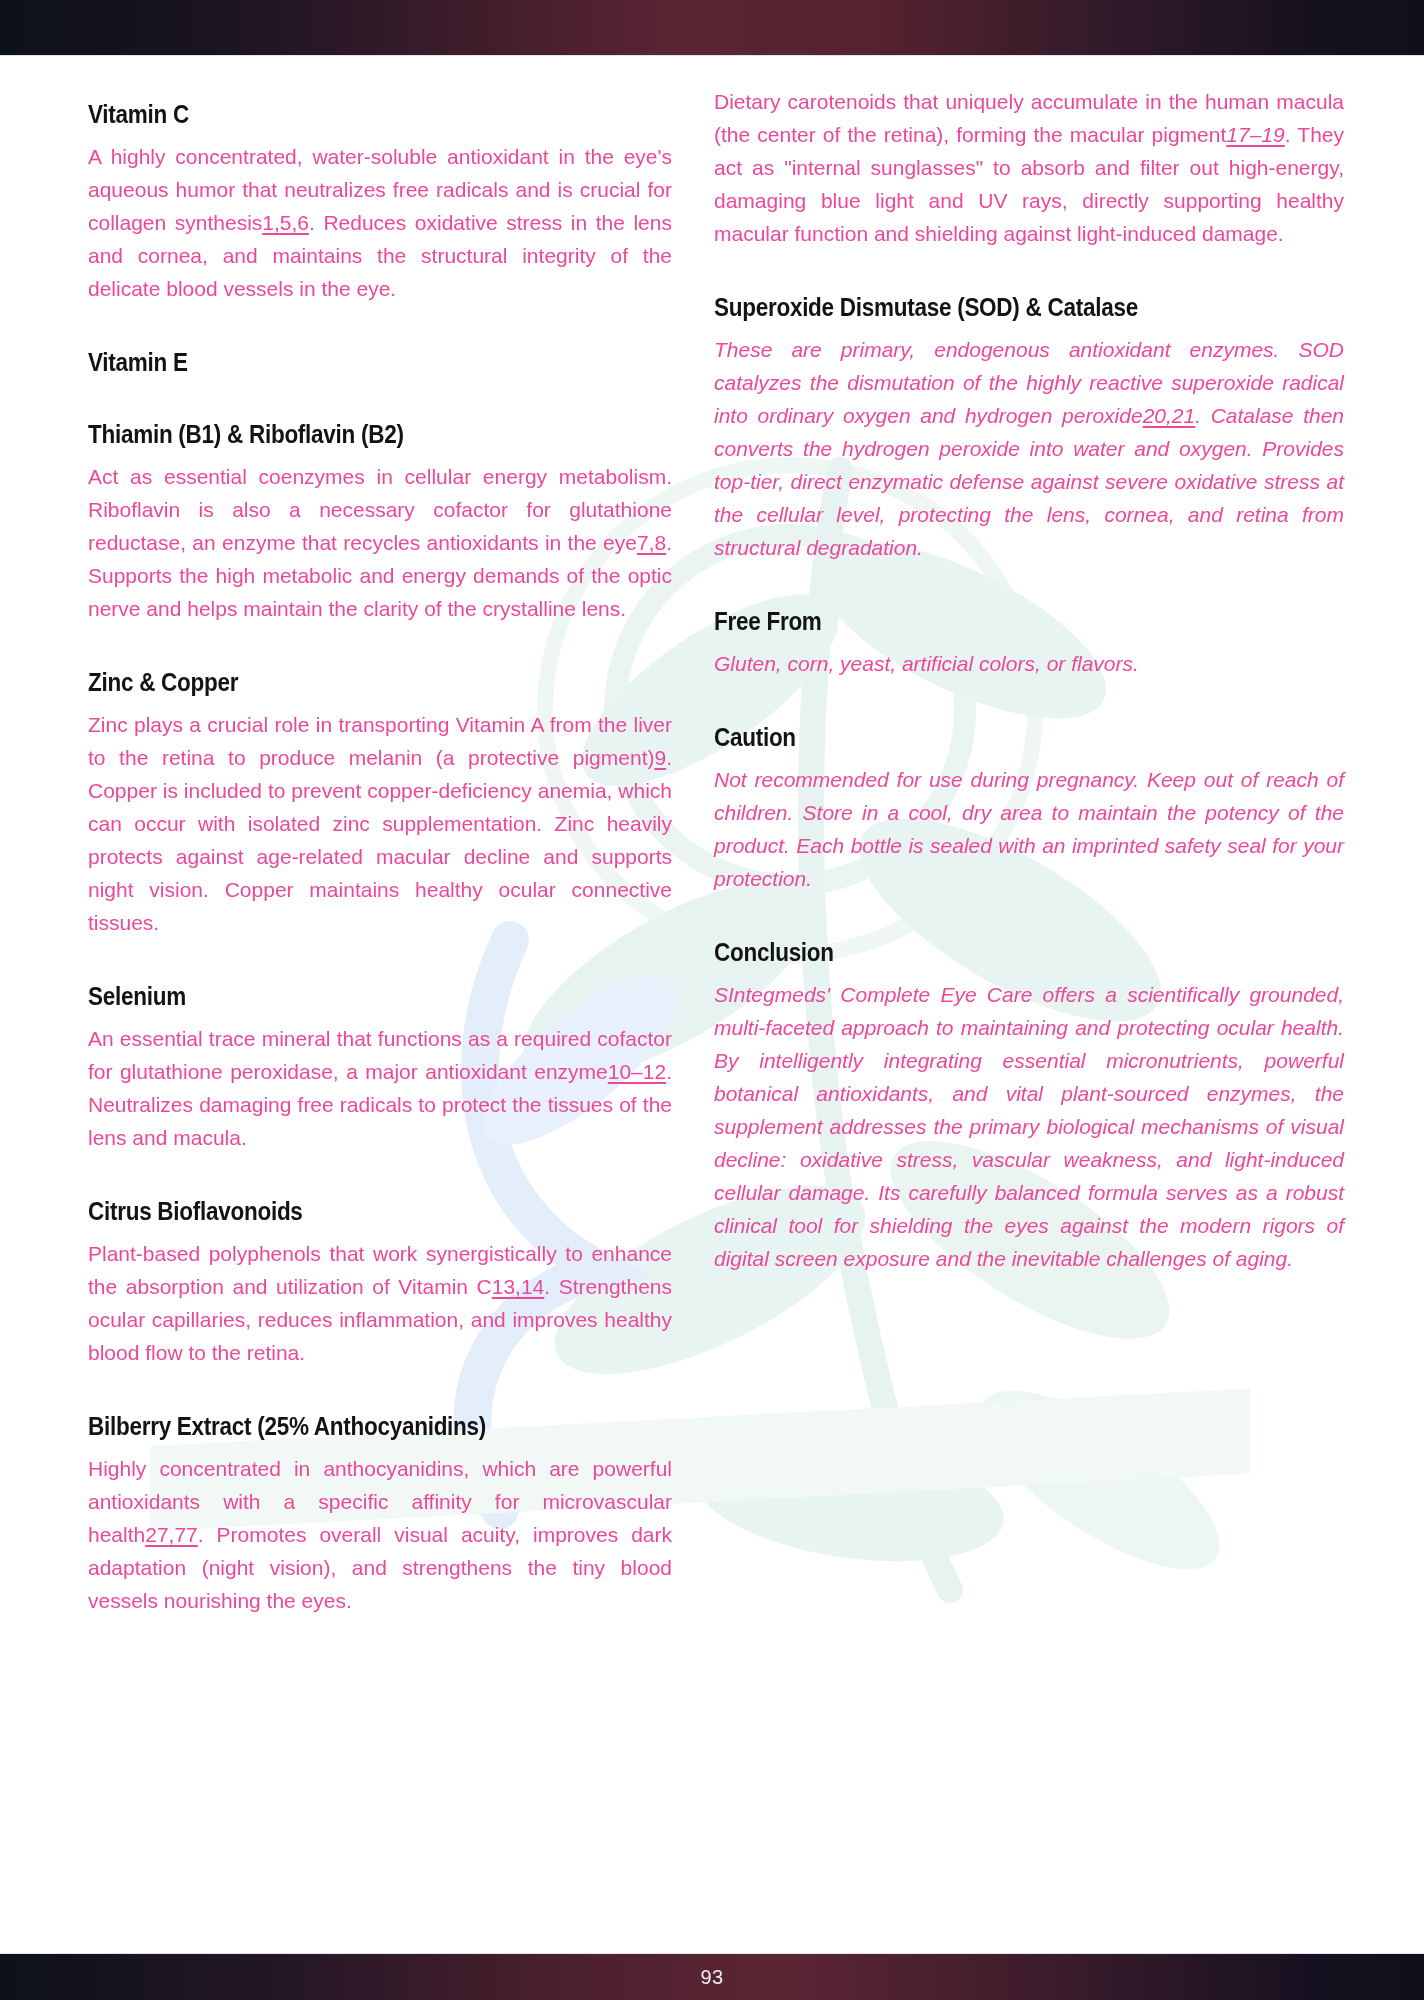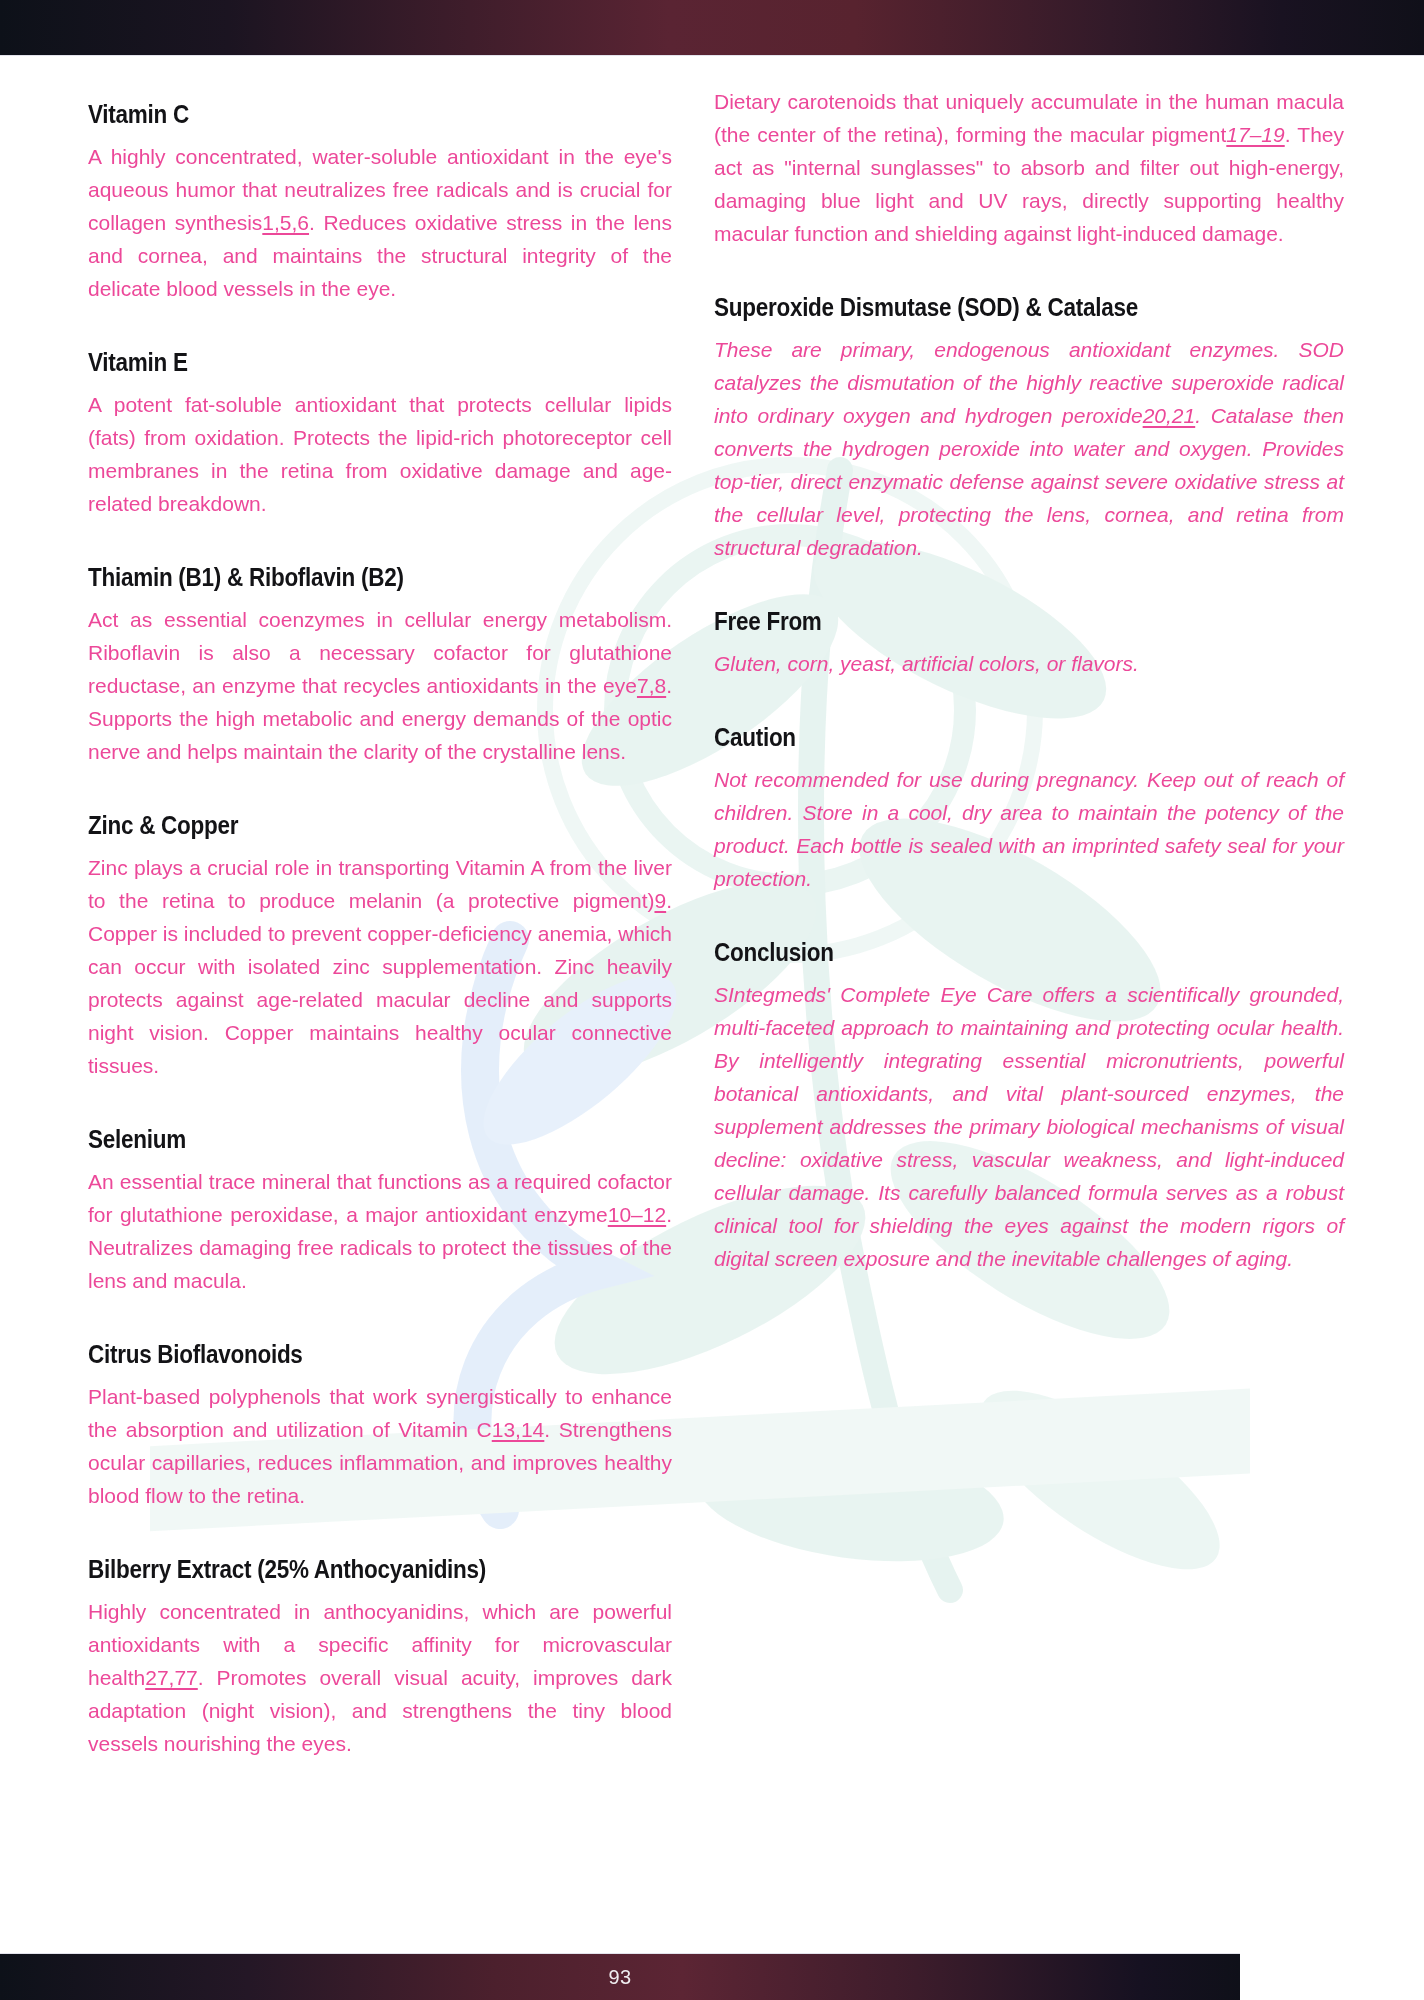--- a/index.html
+++ b/index.html
@@ -16,21 +16,21 @@
   .top-bar {
     position: absolute;
     top: 0; left: 0;
     width: 1424px; height: 56px;
     background: linear-gradient(90deg, #0d1119 0%, #1b1421 16%, #3f1d2b 33%, #5a2433 47%, #58232f 60%, #321a29 78%, #191221 90%, #101019 100%);
     border-bottom: 1px solid #e3e3ec;
   }
   .bottom-bar {
     position: absolute;
     bottom: 0; left: 0;
-    width: 1240px; height: 47px;
+    width: 1424px; height: 47px;
     background: linear-gradient(90deg, #0d1119 0%, #241726 20%, #4c202d 40%, #5c2534 55%, #3c1c2b 74%, #161121 92%, #0f1019 100%);
     border-top: 1px solid #e3e3ec;
     display: flex;
     align-items: center;
     justify-content: center;
   }
   .page-number {
     color: #efedf0;
     font-size: 20px;
     letter-spacing: 0.5px;
@@ -117,21 +117,20 @@
 <div class="top-bar"></div>
 
 <div class="content">
   <div class="col col-left">
       <section class="section">
         <div class="section-heading">Vitamin C</div>
         <p class="body-text">A highly concentrated, water-soluble antioxidant in the eye's aqueous humor that neutralizes free radicals and is crucial for collagen synthesis<span class="ref">1,5,6</span>. Reduces oxidative stress in the lens and cornea, and maintains the structural integrity of the delicate blood vessels in the eye.</p>
       </section>
       <section class="section">
         <div class="section-heading">Vitamin E</div>
-        <p class="body-text">A potent fat-soluble antioxidant that protects cellular lipids (fats) from oxidation. Protects the lipid-rich photoreceptor cell membranes in the retina from oxidative damage and age-related breakdown.</p>
       </section>
       <section class="section">
         <div class="section-heading">Thiamin (B1) &amp; Riboflavin (B2)</div>
         <p class="body-text">Act as essential coenzymes in cellular energy metabolism. Riboflavin is also a necessary cofactor for glutathione reductase, an enzyme that recycles antioxidants in the eye<span class="ref">7,8</span>. Supports the high metabolic and energy demands of the optic nerve and helps maintain the clarity of the crystalline lens.</p>
       </section>
       <section class="section">
         <div class="section-heading">Zinc &amp; Copper</div>
         <p class="body-text">Zinc plays a crucial role in transporting Vitamin A from the liver to the retina to produce melanin (a protective pigment)<span class="ref">9</span>. Copper is included to prevent copper-deficiency anemia, which can occur with isolated zinc supplementation. Zinc heavily protects against age-related macular decline and supports night vision. Copper maintains healthy ocular connective tissues.</p>
       </section>
       <section class="section">

